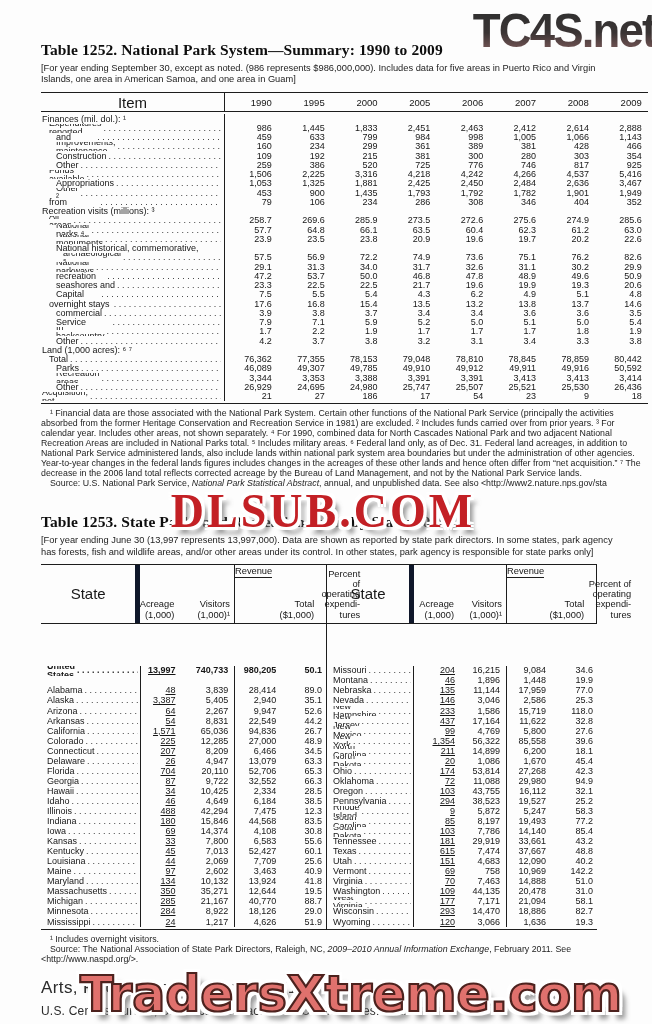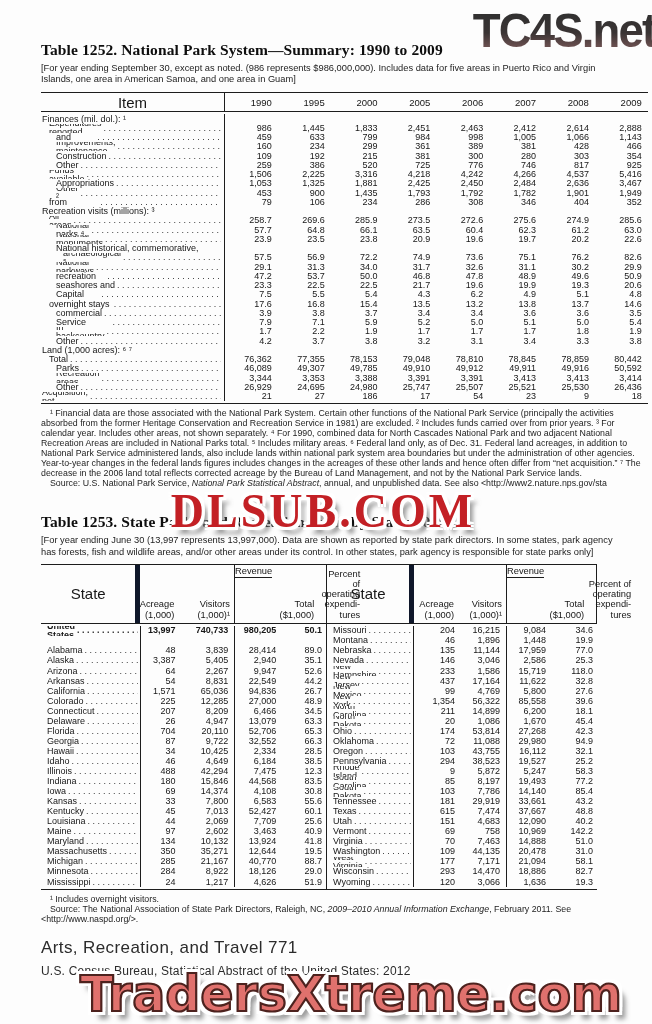--- a/index.html
+++ b/index.html
@@ -39,24 +39,24 @@
   .ph-state { display:flex; align-items:center; justify-content:center; font-size:15px; border-right:5px solid #0f172a; align-self:stretch; }
   .ph-num { display:flex; align-items:flex-end; justify-content:flex-end; text-align:right; padding:0 4px 3px 0; font-size:9.3px; line-height:10.2px; white-space:pre-line; }
   .ph-rev { display:flex; flex-direction:row; border-left:1px solid #1d1d1d; }
   .panel-r .ph-rev { border-right:1px solid #1d1d1d; }
   .ph-rev-cap { height:13px; border-bottom:1px solid #1d1d1d; text-align:center; font-size:9.3px; line-height:12px; }
   .ph-rev-cols { flex:1; display:flex; }
   
   .w-st-l { width:100px; } .w-ac-l { width:38px; } .w-vi-l { width:56px; } .w-to-l { width:46px; } .w-pc-l { width:46px; } .w-rev-l { width:92px; }
   
   .w-st-r { width:87px; } .w-ac-r { width:44px; } .w-vi-r { width:48px; } .w-to-r { width:44px; } .w-pc-r { width:47px; } .w-rev-r { width:91px; }
-  .t53-body { padding:2px 0 2px 0; }
+  .t53-body { padding:2px 0 2px 0;margin-top:40px; }
   .prow { display:flex; height:10.05px; align-items:center; line-height:9px; }
   .c-state { align-self:stretch; border-right:1px solid #1d1d1d; display:flex; align-items:center; overflow:hidden; padding:0 2px 0 6px; }
-  .c-acre { text-align:right; padding-right:3px; }
+  .c-acre { text-align:right; padding-right:3px;text-decoration:underline; }
   .c-vis { text-align:right; padding-right:6px; }
   .c-total { align-self:stretch; border-left:1px solid #1d1d1d; display:flex; align-items:center; justify-content:flex-end; padding-right:4px; }
   .c-pct { text-align:right; padding-right:4px; }
   .bold { font-weight:700; }
 
   
   .footer-right { margin-top:13px; width:556px; text-align:left; font-size:17px; letter-spacing:.4px; color:#2b2b2b; }
   .footer-left { margin-top:6px; font-size:12px; letter-spacing:.2px; color:#2b2b2b; }
 
   

